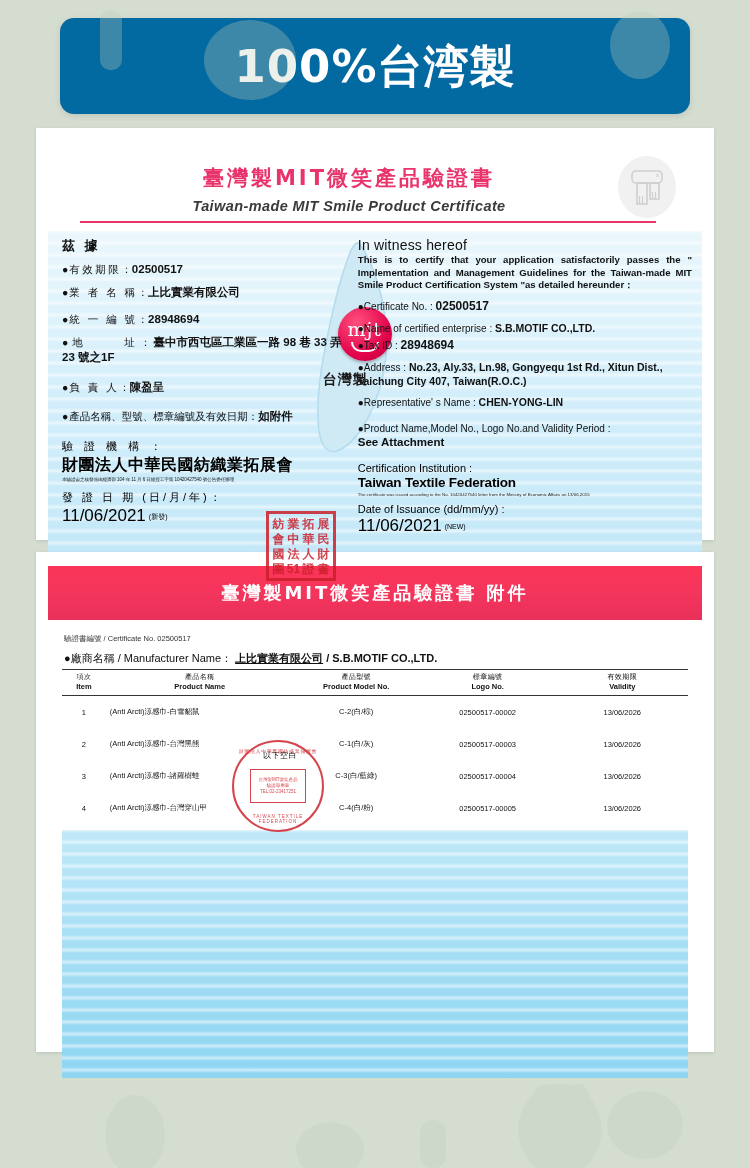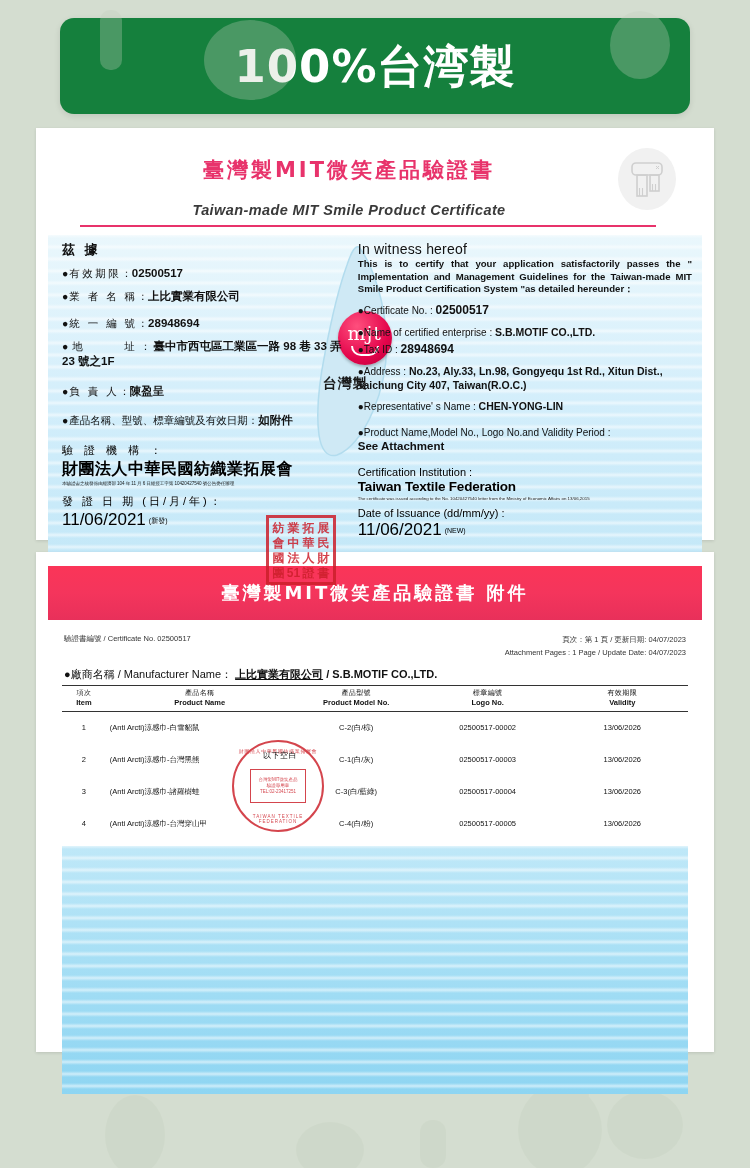--- a/index.html
+++ b/index.html
@@ -14,21 +14,21 @@
   }
   
   .bg-deco { position: absolute; inset: 0; overflow: hidden; pointer-events: none; }
   .bg-deco svg { position: absolute; opacity: .30; }
 
   
   .banner-wrap {
     padding: 18px 60px 14px 60px;
   }
   .banner {
-    background: #15803d;
+    background: #0369a1;
     border-radius: 14px;
     height: 96px;
     display: flex; align-items: center; justify-content: center;
     box-shadow: 0 2px 6px rgba(0,0,0,.10);
   }
   .banner-text {
     color: #ffffff;
     font-family: "DejaVu Sans", sans-serif;
     font-weight: bold;
     font-size: 45px;
@@ -36,21 +36,21 @@
     line-height: 1;
   }
 
   
   .sheet {
     background: #ffffff;
     margin: 0 36px;
     position: relative;
     box-shadow: 0 1px 3px rgba(0,0,0,.12);
   }
-  .sheet.cert { height: 412px; padding: 14px 12px 8px 12px; }
+  .sheet.cert { height: 412px; padding: 22px 12px 8px 12px; }
   .sheet.attach { height: 500px; margin-top: 12px; padding: 14px 12px 0 12px; }
 
   
   .cert-inner { position: relative; height: 100%; }
   .cert-head { position: relative; padding: 14px 0 0 0; }
   .cert-title-cn {
     text-align: center;
     color: #e8336b;
     font-family: "DejaVu Sans", sans-serif;
     font-weight: bold;
@@ -58,21 +58,21 @@
     letter-spacing: 3px;
     padding-right: 52px;
   }
   .cert-title-en {
     text-align: center;
     color: #3a3a3a;
     font-weight: bold;
     font-style: italic;
     font-size: 14.5px;
     letter-spacing: .4px;
-    margin-top: 18px;
+    margin-top: 6px;
     padding-right: 52px;
   }
   .cert-rule {
     height: 2px; background: #e8336b;
     margin: 7px 46px 0 32px;
   }
   .scarf-badge {
     position: absolute; right: 26px; top: 6px;
     width: 58px; height: 62px;
     background: #f1f1f1; border-radius: 50%;
@@ -394,24 +394,20 @@
   </div>
 </div>
 
 <div class="sheet attach">
   <div class="att-band">
     <div class="att-title-cn">臺灣製MIT微笑產品驗證書 附件</div>
   </div>
 
   <div class="att-meta">
     <div class="left">驗證書編號 / Certificate No. 02500517</div>
-    <div class="right">
-      <div>頁次：第 1 頁 / 更新日期: 04/07/2023</div>
-      <div>Attachment Pages :   1 Page / Update Date: 04/07/2023</div>
-    </div>
   </div>
 
   <div class="att-mfr">
     <span>●廠商名稱</span>
     <span>/ Manufacturer Name：</span>
     <span class="u">上比實業有限公司</span>
     <b>/ S.B.MOTIF CO.,LTD.</b>
   </div>
   <div class="att-hr"></div>
 

